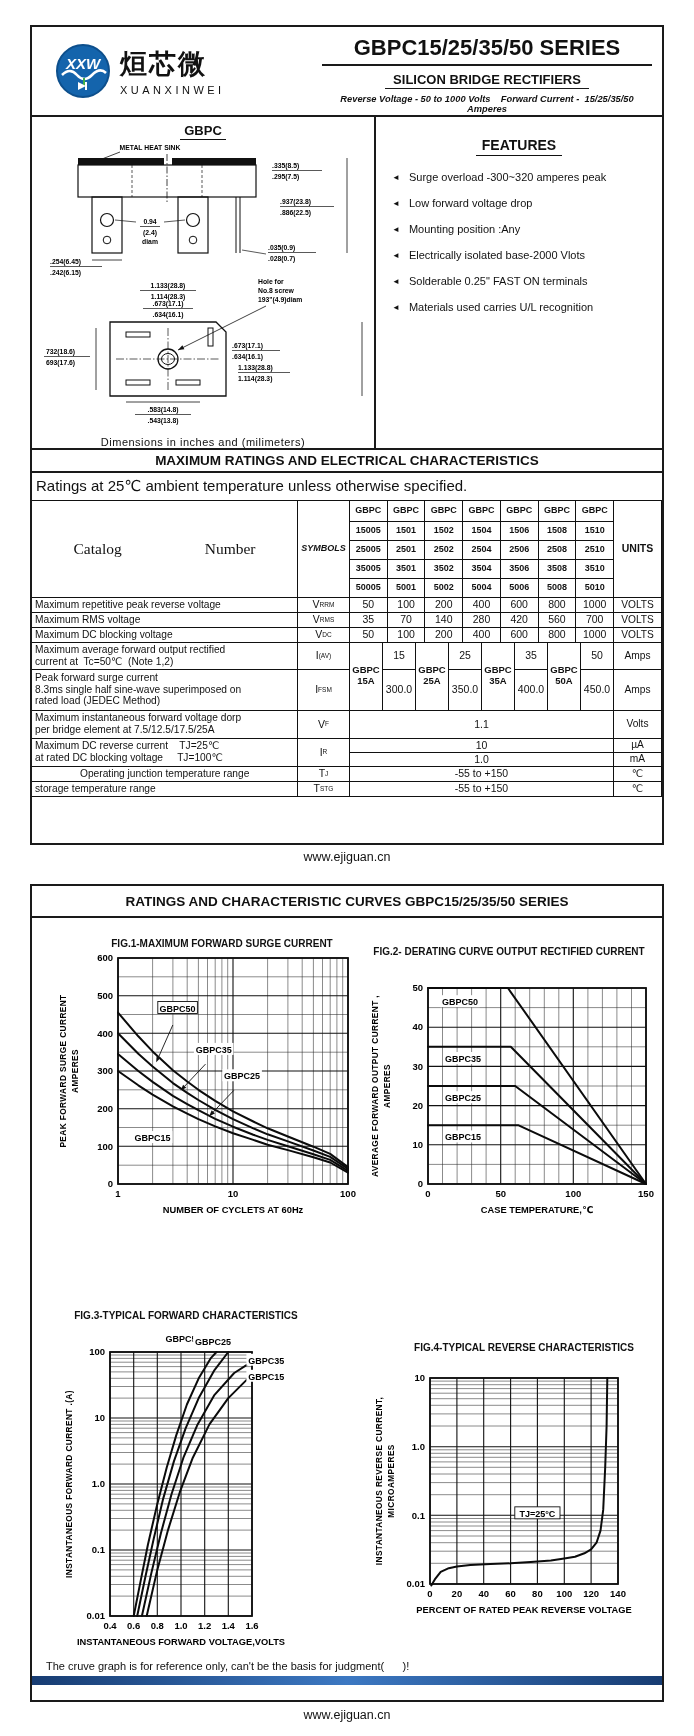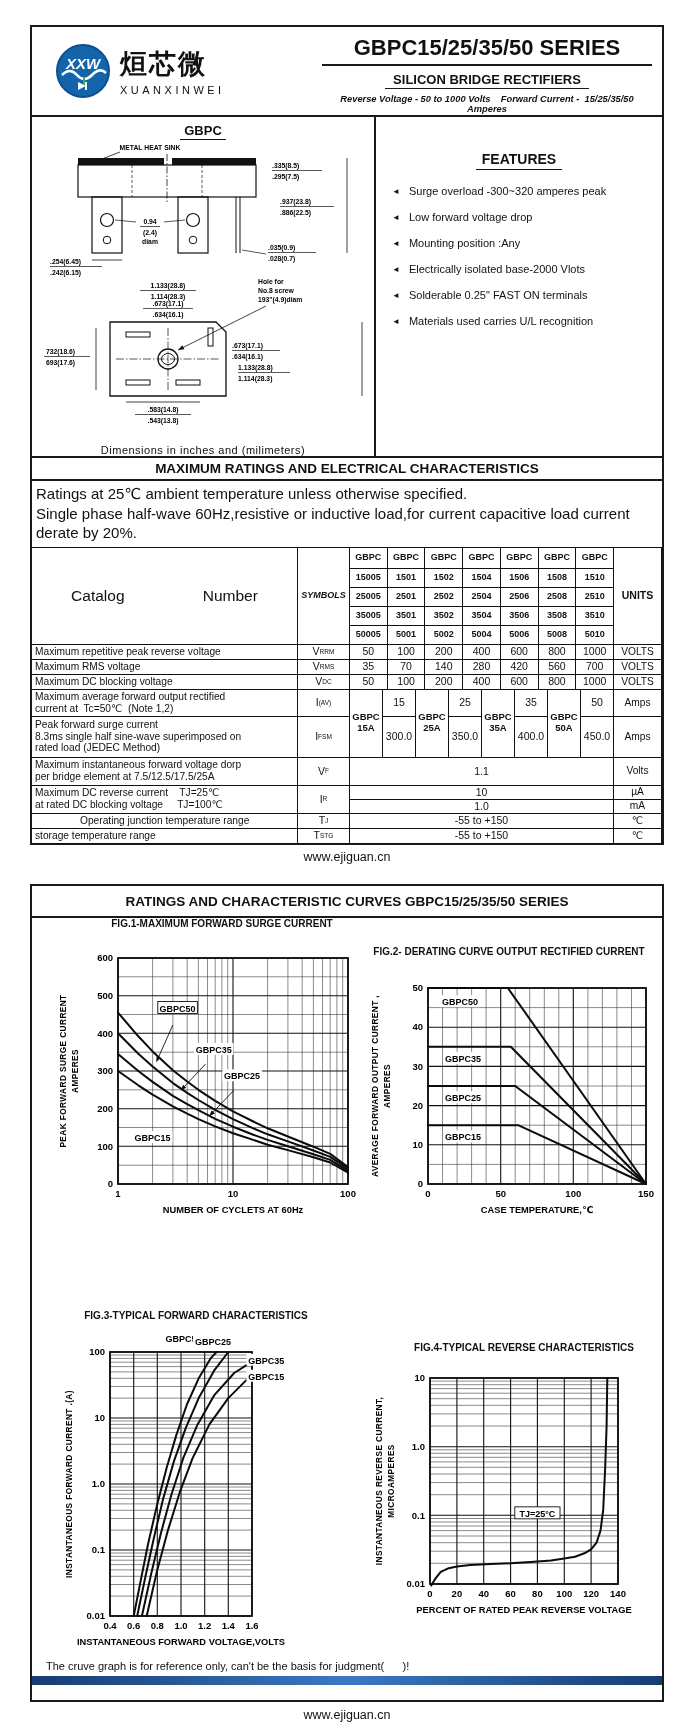--- a/index.html
+++ b/index.html
@@ -18,41 +18,41 @@
   .hdr-right{flex:1;padding:6px 10px 0 0;text-align:center;}
   .doc-title{font-size:22px;font-weight:700;border-bottom:2px solid #1a1a1a;padding-bottom:3px;margin:2px 0 4px 0;}
   .doc-sub{display:inline-block;font-size:13px;font-weight:700;border-bottom:1.5px solid #1a1a1a;padding:0 8px 1px 8px;}
   .doc-tag{font-size:9.3px;font-style:italic;font-weight:600;margin-top:5px;}
 
   
   .mainrow{display:flex;}
   .leftcol{width:344px;border-right:2px solid #1a1a1a;box-sizing:border-box;padding-top:6px;}
   .gbpc-t{text-align:center;font-size:13px;font-weight:700;}
   .gbpc-t span{border-bottom:1.5px solid #111;padding:0 4px 1px 4px;}
-  .dia-cap{text-align:center;font-size:11px;letter-spacing:.5px;margin-top:14px;}
-  .rightcol{flex:1;padding-top:34px;}
+  .dia-cap{text-align:center;font-size:11px;letter-spacing:.5px;margin-top:6px;}
+  .rightcol{flex:1;padding-top:20px;}
   .feat-h{text-align:center;font-size:14px;font-weight:700;margin-bottom:18px;}
   .feat-h span{border-bottom:1.5px solid #111;padding:0 6px 2px 6px;}
   .feat-ul{margin:0;padding:0 0 0 16px;}
   .feat-ul li{list-style:none;font-size:11px;margin:14px 0;display:flex;align-items:center;}
   .bullet{font-size:8px;margin-right:9px;}
 
   
   .ratings-h{border-top:2px solid #1a1a1a;border-bottom:2px solid #1a1a1a;text-align:center;
     font-size:13.5px;font-weight:700;padding:3px 0;}
   .notes{font-size:15px;line-height:1.3;padding:3px 4px 4px 4px;}
 
   .rt{display:grid;grid-template-columns:266px 52px repeat(56,1fr) 48px;
       grid-template-rows:21px 19px 19px 19px 19px 15px 15px 15px 27px 41px 28px 14px 14px 15px 15px;
       border-top:1.6px solid #111;width:100%;box-sizing:border-box;}
   .rt .c{border-right:1px solid #111;border-bottom:1px solid #111;display:flex;align-items:center;
       justify-content:center;overflow:hidden;font-size:10.5px;line-height:1.15;background:#fff;}
   .rt .p{justify-content:flex-start;text-align:left;padding:0 3px;font-size:10.2px;}
   .rt .s sub{font-size:6.5px;}
-  .rt .cat{font-size:15.5px;justify-content:space-around;}
+  .rt .cat{font-size:15.5px;justify-content:space-around;font-family:Liberation Serif, serif;}
   .rt .sh{font-style:italic;font-size:9px;font-weight:700;}
   .rt .uh{font-weight:700;font-size:10.5px;}
   .rt .ph,.rt .pn{font-weight:700;font-size:9px;}
   .rt .g{font-weight:700;font-size:9.5px;text-align:center;}
   .rt .v{font-size:10.5px;}
   .rt .u{font-size:10.2px;}
 
   .site{position:absolute;left:0;width:694px;text-align:center;font-size:12.5px;color:#111;}
   #foot1{top:850px;}
   #foot2{top:1708px;}
@@ -199,21 +199,20 @@
             <span class="bullet">◄</span>
             <span>Materials used carries U/L recognition</span>
           </li>
         </ul>
     </div>
   </div>
 
   <div class="ratings-h">MAXIMUM RATINGS AND ELECTRICAL CHARACTERISTICS</div>
   <div class="notes">
     <div>Ratings at 25℃ ambient temperature unless otherwise specified.</div>
-    <div>Single phase half-wave 60Hz,resistive or inductive load,for current capacitive load current derate by 20%.</div>
   </div>
   <div class="rt" id="rtable">
       <div class="c cat" style="grid-area: 1 / 1 / span 5;">
         <span>Catalog</span>
         <span>Number</span>
       </div>
       <div class="c sh" style="grid-area: 1 / 2 / span 5;">SYMBOLS</div>
       <div class="c uh" style="grid-area: 1 / 59 / span 5;">UNITS</div>
       <div class="c ph" style="grid-area: 1 / 3 / auto / span 8;">GBPC</div>
       <div class="c ph" style="grid-area: 1 / 11 / auto / span 8;">GBPC</div>
@@ -316,21 +315,21 @@
       <div class="c s" style="grid-area: 15 / 2;">T<sub>STG</sub></div>
       <div class="c v" style="grid-area: 15 / 3 / auto / span 56;">-55 to +150</div>
       <div class="c u" style="grid-area: 15 / 59;">℃</div>
     </div>
 </div>
 <div class="site" id="foot1">www.ejiguan.cn</div>
 
 <div class="pagebox" id="page2">
   <div class="p2-h">RATINGS AND CHARACTERISTIC CURVES GBPC15/25/35/50 SERIES</div>
   <div id="p2c" actable="false">
-    <div class="figtitle" style="left:40px;top:0;width:300px">FIG.1-MAXIMUM FORWARD SURGE CURRENT</div>
+    <div class="figtitle" style="left:40px;top:20px;width:300px">FIG.1-MAXIMUM FORWARD SURGE CURRENT</div>
     <div class="figchart" style="left:12px;top:28px" id="figc-fig1"><svg width="332" height="276" viewBox="0 0 332 276" font-family="Liberation Sans, DejaVu Sans, sans-serif">
           <g stroke="#2b2b2b" stroke-width="0.55">
             <line x1="108.6" y1="12" x2="108.6" y2="238"></line>
             <line x1="128.9" y1="12" x2="128.9" y2="238"></line>
             <line x1="143.2" y1="12" x2="143.2" y2="238"></line>
             <line x1="154.4" y1="12" x2="154.4" y2="238"></line>
             <line x1="163.5" y1="12" x2="163.5" y2="238"></line>
             <line x1="171.2" y1="12" x2="171.2" y2="238"></line>
             <line x1="177.9" y1="12" x2="177.9" y2="238"></line>
             <line x1="183.7" y1="12" x2="183.7" y2="238"></line>
@@ -449,21 +448,21 @@
           <text x="63" y="17.2" text-anchor="end" font-size="9.5" font-weight="700">50</text>
           <text x="68.0" y="223" text-anchor="middle" font-size="9.5" font-weight="700">0</text>
           <text x="140.7" y="223" text-anchor="middle" font-size="9.5" font-weight="700">50</text>
           <text x="213.3" y="223" text-anchor="middle" font-size="9.5" font-weight="700">100</text>
           <text x="286.0" y="223" text-anchor="middle" font-size="9.5" font-weight="700">150</text>
           <text x="177" y="239" text-anchor="middle" font-size="9.3" font-weight="700">CASE TEMPERATURE,℃</text>
           <text transform="rotate(-90)" x="-112" y="18" text-anchor="middle" font-size="8.3" font-weight="700" letter-spacing="0.4">AVERAGE FORWARD OUTPUT CURRENT ,</text>
           <text transform="rotate(-90)" x="-112" y="30" text-anchor="middle" font-size="8.3" font-weight="700" letter-spacing="0.4">AMPERES</text>
         </svg></div>
 
-    <div class="figtitle" style="left:34px;top:392px;width:260px">FIG.3-TYPICAL FORWARD CHARACTERISTICS</div>
+    <div class="figtitle" style="left:24px;top:392px;width:260px">FIG.3-TYPICAL FORWARD CHARACTERISTICS</div>
     <div class="figchart" style="left:24px;top:408px" id="figc-fig3"><svg width="292" height="330" viewBox="0 0 292 330" font-family="Liberation Sans, DejaVu Sans, sans-serif">
           <g stroke="#2b2b2b" stroke-width="0.55">
             <line x1="54" y1="270.1" x2="196" y2="270.1"></line>
             <line x1="54" y1="258.5" x2="196" y2="258.5"></line>
             <line x1="54" y1="250.3" x2="196" y2="250.3"></line>
             <line x1="54" y1="243.9" x2="196" y2="243.9"></line>
             <line x1="54" y1="238.6" x2="196" y2="238.6"></line>
             <line x1="54" y1="234.2" x2="196" y2="234.2"></line>
             <line x1="54" y1="230.4" x2="196" y2="230.4"></line>
             <line x1="54" y1="227.0" x2="196" y2="227.0"></line>

